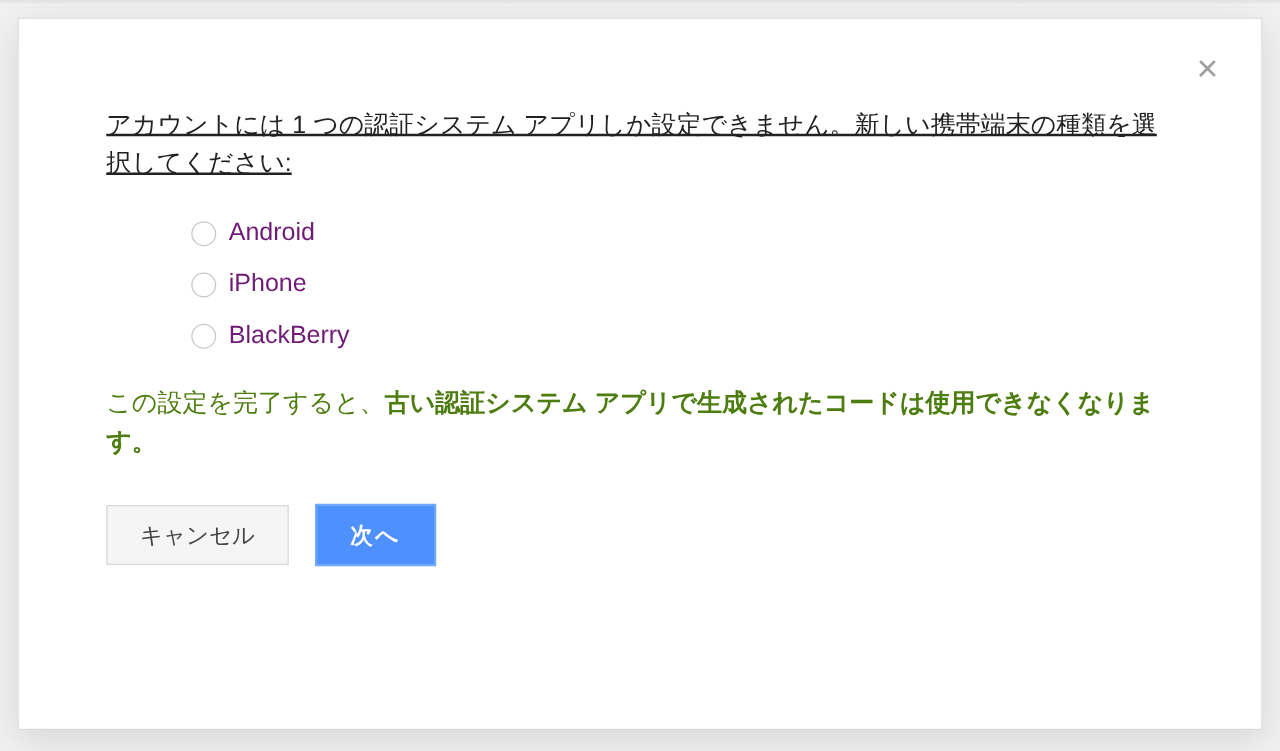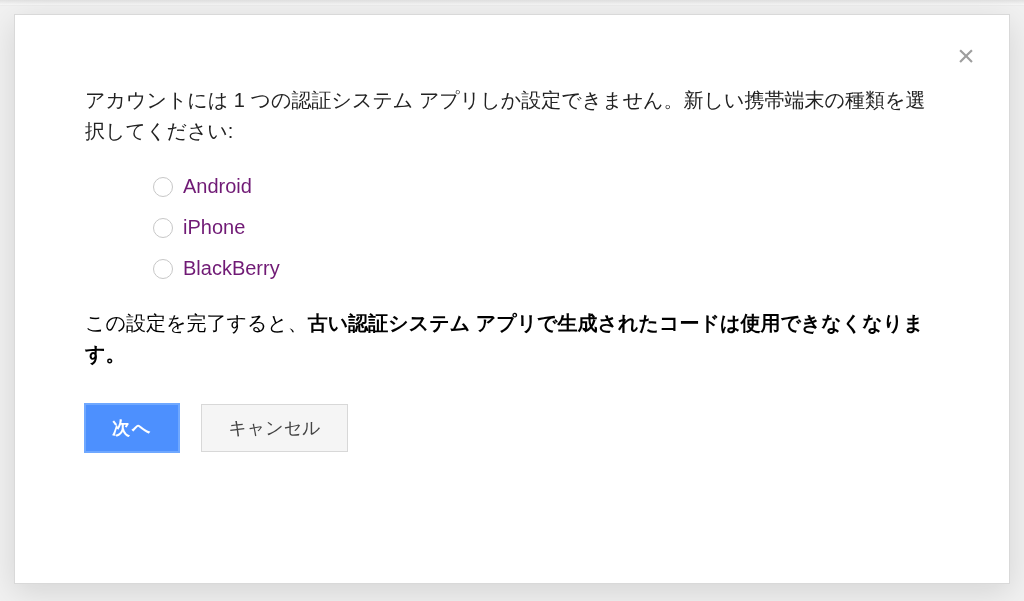--- a/index.html
+++ b/index.html
@@ -41,20 +41,21 @@
       font-weight: 400;
       color: #222;
       margin-bottom: 30px;
       letter-spacing: 0px;
     }
     .dialog-desc {
       font-size: 20px;
       color: #222;
       line-height: 1.55;
       margin-bottom: 28px;
+      text-decoration: underline;
     }
     .radio-group {
       margin-left: 68px;
       margin-bottom: 28px;
     }
     .radio-item {
       display: flex;
       align-items: center;
       margin-bottom: 18px;
       cursor: pointer;
@@ -68,21 +69,21 @@
       flex-shrink: 0;
       background: #fff;
     }
     .radio-label {
       font-size: 20px;
       color: #701a75;
     }
     .warning-text {
       font-size: 20px;
       line-height: 1.55;
-      color: #000000;
+      color: #4d7c0f;
       margin-bottom: 34px;
     }
     .warning-text b { font-weight: 700; }
     .button-row {
       display: flex;
       gap: 22px;
     }
     .btn {
       padding: 11px 26px;
       font-size: 18px;
@@ -133,17 +134,17 @@
       <span class="radio-label">BlackBerry</span>
     </div>
 
   </div>
 
   <p class="warning-text">
     <span>この設定を完了すると、</span><b>古い認証システム アプリで生成されたコードは使用できなくなります。</b>
   </p>
 
   <div class="button-row">
+    <button class="btn btn-secondary">キャンセル</button>
     <button class="btn btn-primary">次へ</button>
-    <button class="btn btn-secondary">キャンセル</button>
   </div>
 
 </div>
 
 </body></html>

